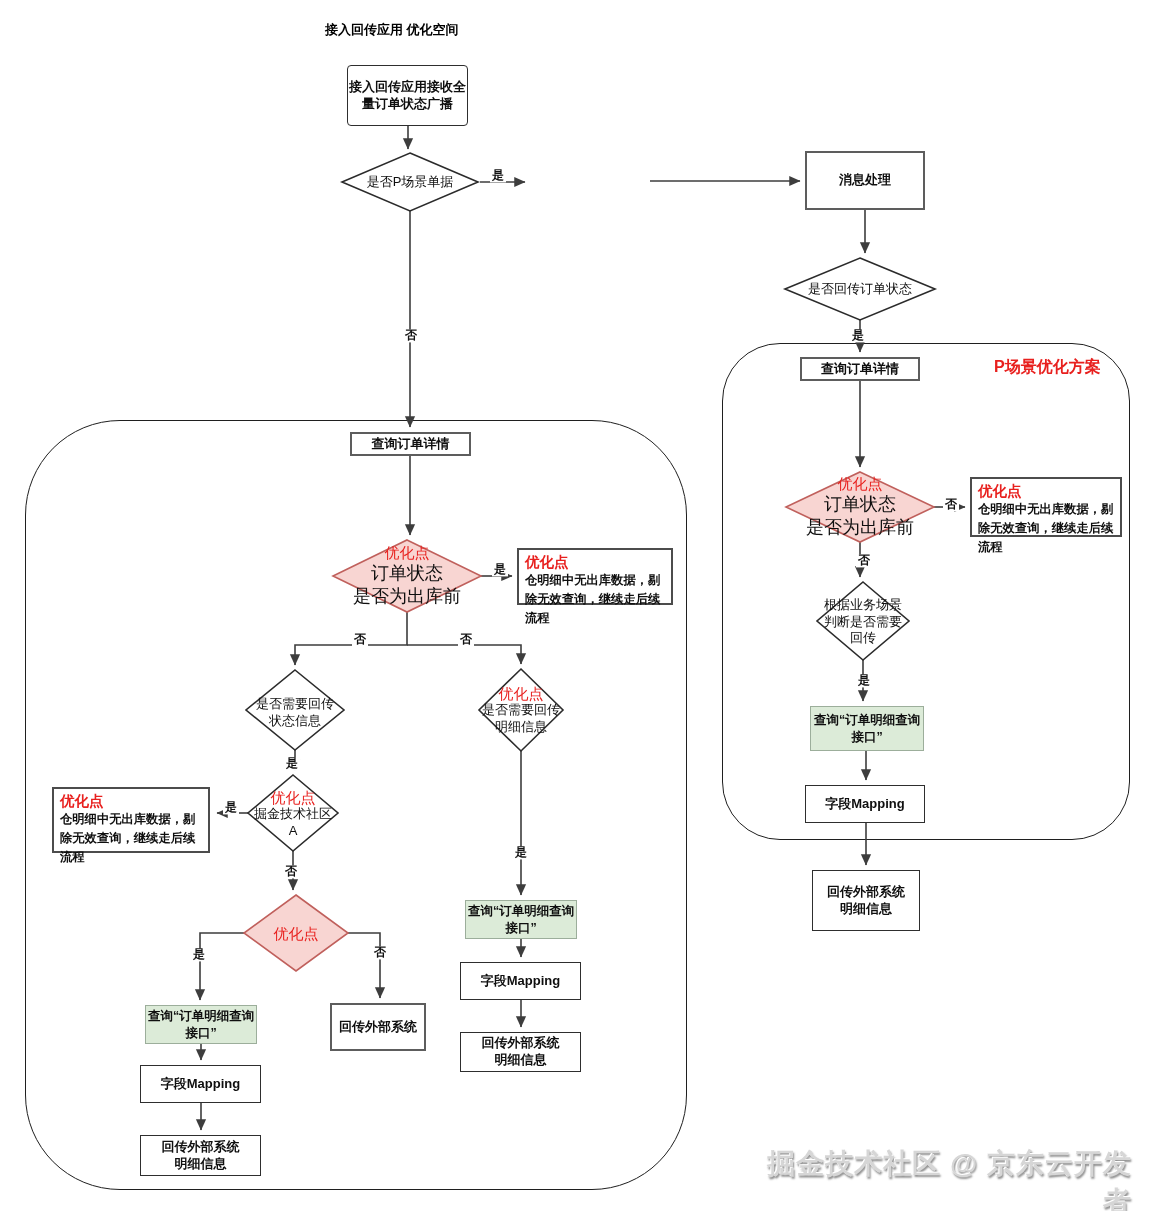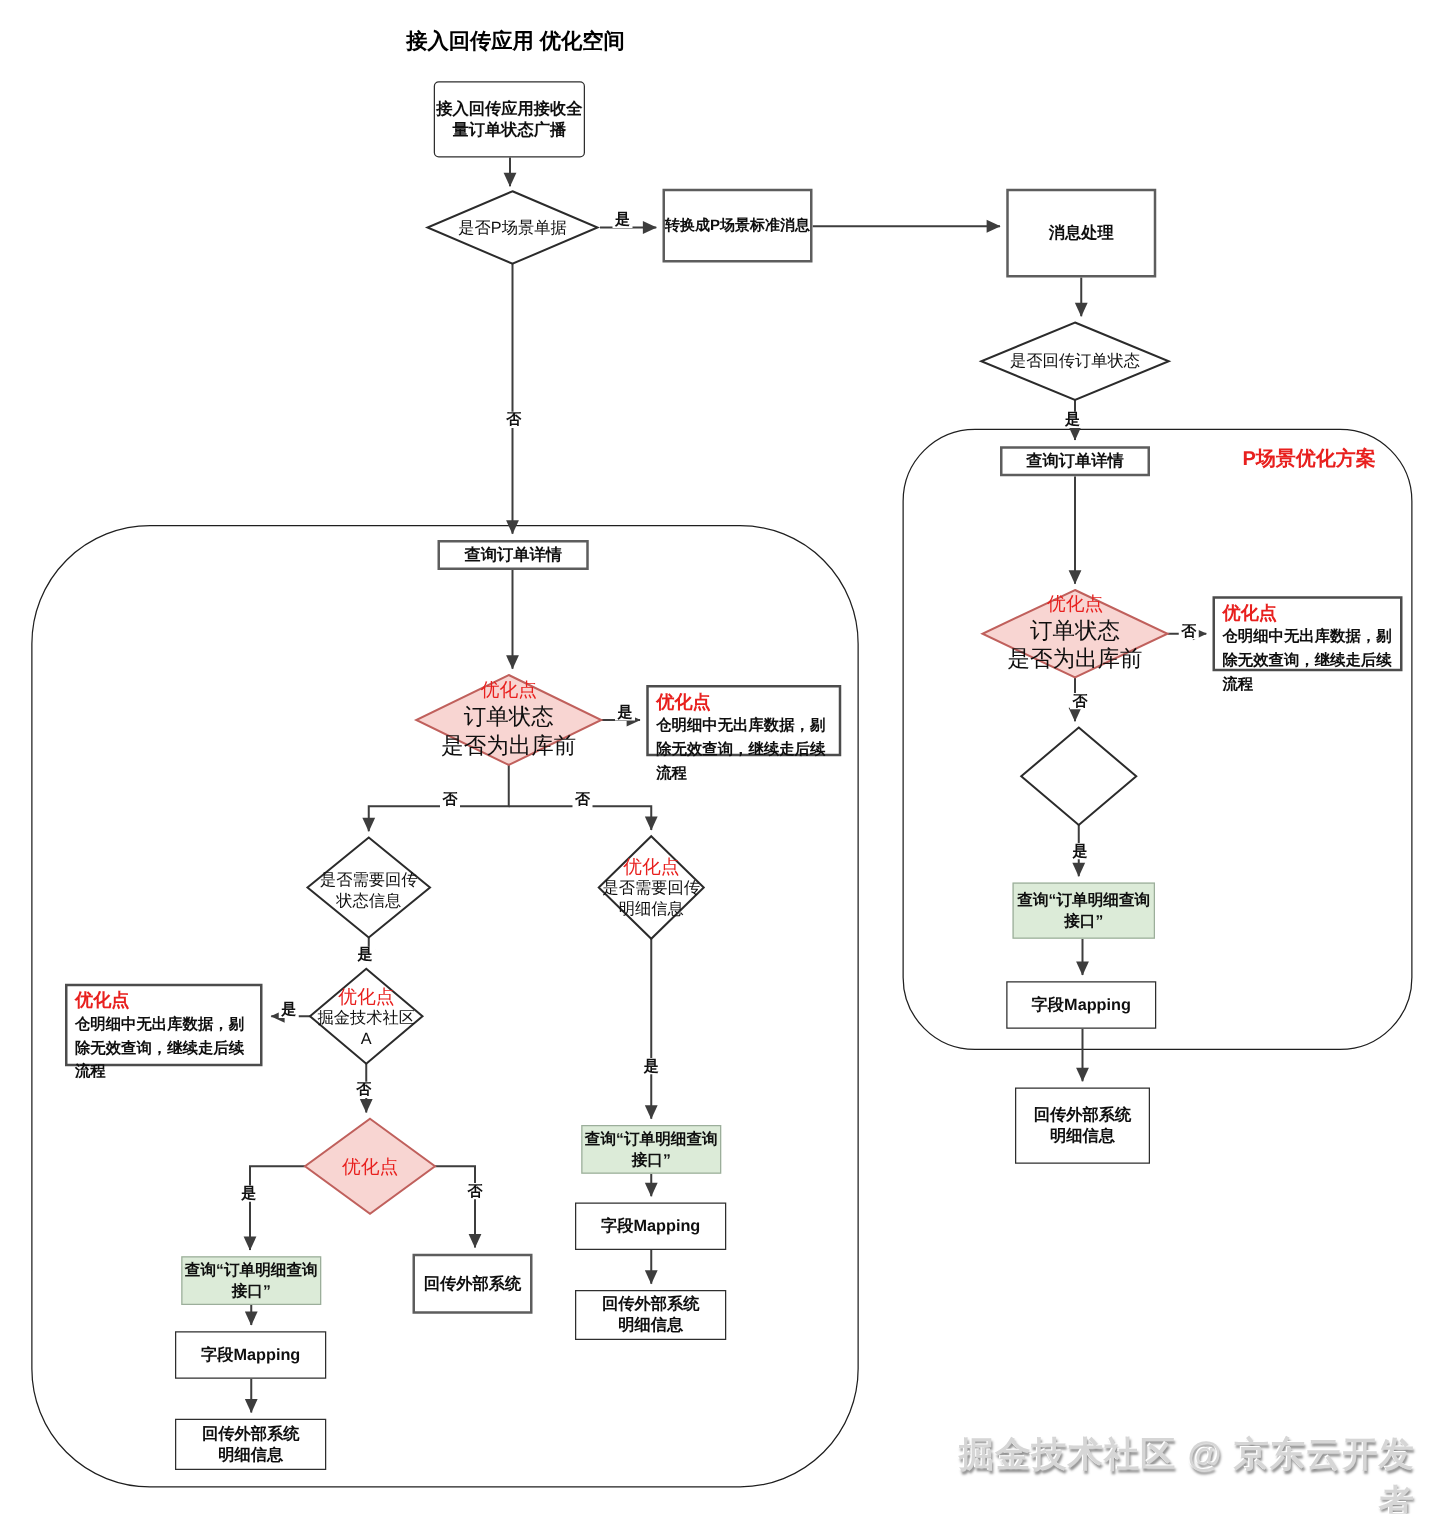--- a/index.html
+++ b/index.html
@@ -39,21 +39,21 @@
     position:absolute;transform:translate(-50%,-50%);background:#fff;
     padding:0 2px;font-size:12px;font-weight:bold;color:#111;line-height:1.1;
   }
   
   svg.layer{position:absolute;left:0;top:0;}
   .edge{fill:none;stroke:var(--edge);stroke-width:1.6;marker-end:url(#arr);}
   #arr path{fill:var(--edge);}
   polygon.wdiamond{fill:#ffffff;stroke:#2b2b2b;stroke-width:1.6;}
   polygon.pink{fill:var(--pink-fill);stroke:var(--pink-stroke);stroke-width:1.6;}
   .title{
-    position:absolute;left:325px;top:21px;font-size:17px;font-weight:bold;color:#000;
+    position:absolute;left:325px;top:21px;font-size:13px;font-weight:bold;color:#000;
   }
   .plan-title{
     position:absolute;left:968px;top:357px;font-size:16px;font-weight:bold;color:var(--accent-red);margin-left:26px;
   }
   .watermark{
     position:absolute;left:740px;top:1145px;width:392px;text-align:right;
     font-size:28px;font-weight:bold;letter-spacing:1px;color:#d6d6d6;
     text-shadow:-1px -1px 0 #ffffff,1px 2px 2px #8f8f8f;
   }
 </style>
@@ -111,39 +111,41 @@
     <polygon class="wdiamond" points="293,775 338,813 293,851 248,813"></polygon>
     <polygon class="pink" points="296,895 348,933 296,971 244,933"></polygon>
     <polygon class="wdiamond" points="521,669 563,710 521,751 479,710"></polygon>
   </svg>
 
   <div class="box rounded" style="left:347px;top:65px;width:121px;height:61px;"><span>接入回传应用接收全
 量订单状态广播</span></div>
 
   <div class="dlabel" style="left:340px;top:171px;width:140px;height:22px;"><span>是否P场景单据</span></div>
 
-  <div class="box" style="left:530px;top:151px;width:120px;height:59px;font-size:12px;"><span>转换成P场景标准消息</span></div>
-
-  <div class="box" style="left:805px;top:151px;width:120px;height:71px;"><span>消息处理</span></div>
+
+  <div class="box" style="left:805px;top:151px;width:120px;height:59px;"><span>消息处理</span></div>
 
   <div class="dlabel" style="left:785px;top:278px;width:150px;height:22px;"><span>是否回传订单状态</span></div>
 
   <div class="box" style="left:800px;top:357px;width:120px;height:24px;"><span>查询订单详情</span></div>
 
   <div class="dlabel" style="left:786px;top:479px;width:148px;height:56px;">
     <span class="tag red">优化点</span>
     <span class="small">订单状态
 是否为出库前</span>
   </div>
 
   <div class="notebox" style="left:970px;top:477px;width:152px;height:60px;">
     <div class="tag red">优化点</div>
     <div class="nbody">仓明细中无出库数据，剔除无效查询，继续走后续流程</div>
   </div>
 
+  <div class="dlabel" style="left:803px;top:597px;width:120px;height:50px;"><span>根据业务场景
+判断是否需要
+回传</span></div>
 
   <div class="box greenbox" style="left:810px;top:706px;width:114px;height:45px;font-size:12.5px;"><span>查询“订单明细查询
 接口”</span></div>
 
   <div class="box thin" style="left:805px;top:785px;width:120px;height:38px;"><span>字段Mapping</span></div>
 
   <div class="box thin" style="left:812px;top:870px;width:108px;height:61px;"><span>回传外部系统
 明细信息</span></div>
 
   <div class="box" style="left:350px;top:432px;width:121px;height:24px;"><span>查询订单详情</span></div>

